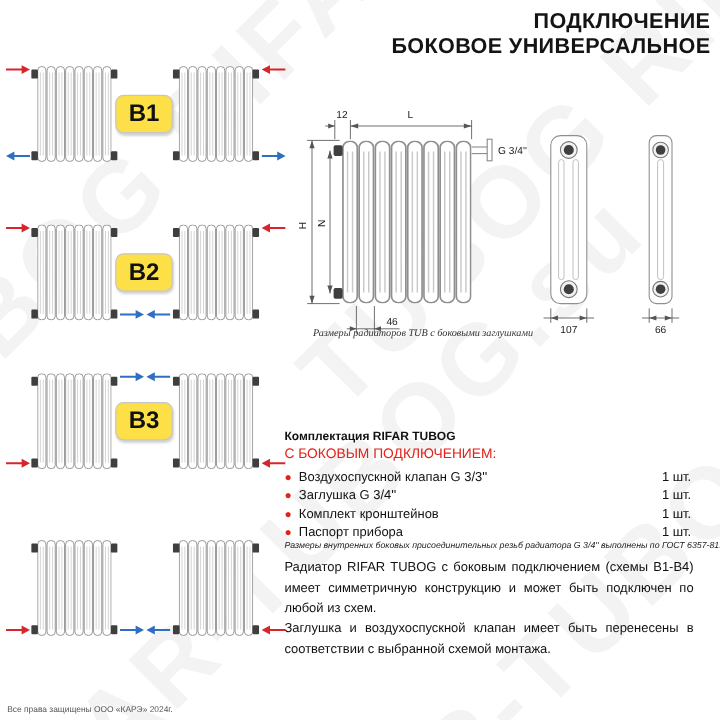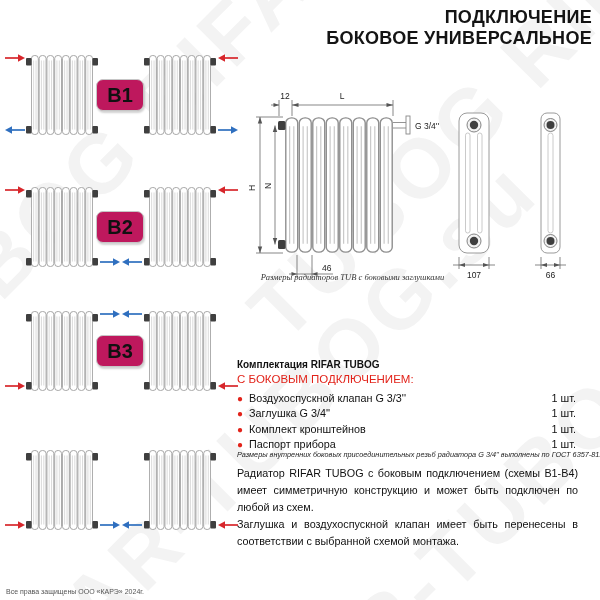--- a/index.html
+++ b/index.html
@@ -17,21 +17,21 @@
   .title{
     position:absolute;top:7px;right:8px;text-align:right;
     font-weight:bold;font-size:18px;line-height:1.18;color:#141414;letter-spacing:0.3px;
   }
   
   .scheme-row{position:absolute;left:5px;width:233px;height:104px;}
   .rad{position:absolute;top:2px;}
   .rad.l{left:21px}
   .rad.r{left:139px}
   .blabel{
-    position:absolute;left:91px;top:35px;width:46px;height:30px;background:#be185d;
+    position:absolute;left:91px;top:35px;width:46px;height:30px;background:#fde047;
     border:1.5px solid #c6c6c6;border-radius:7px;box-shadow:1px 2px 2px rgba(0,0,0,0.18);
     display:flex;align-items:center;justify-content:center;
     font-weight:bold;font-size:20px;color:#111;
   }
   .arrow{position:absolute;width:20px;height:10px;}
   .arrow.flip{transform:scaleX(-1);}
   
   .fig{position:absolute;left:245px;top:85px;}
   .fig text{font-size:8.5px;fill:#222;font-family:"Liberation Sans", sans-serif;}
   .fig .d{stroke:#555;stroke-width:0.7;}

